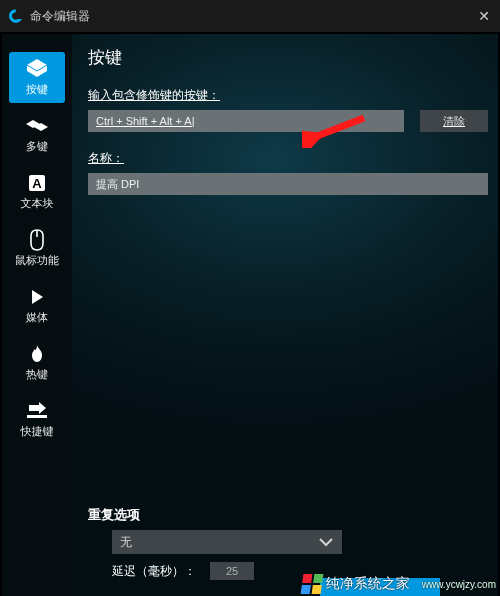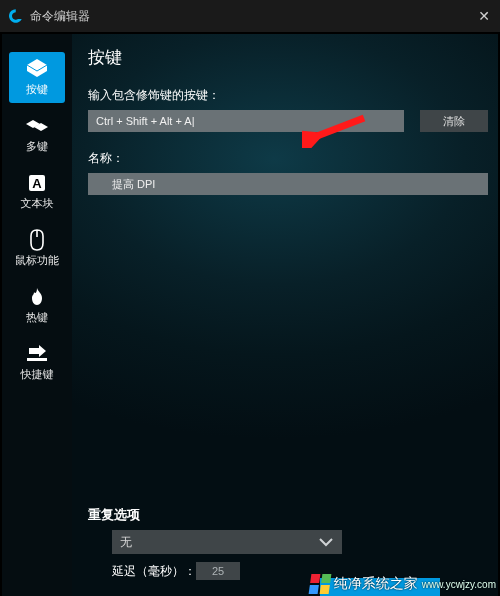--- a/index.html
+++ b/index.html
@@ -80,26 +80,28 @@
     color: #fff;
   }
   .page-title {
     font-size: 17px;
     font-weight: normal;
     margin-bottom: 18px;
   }
   .field-label {
     font-size: 12px;
     margin-bottom: 6px;
+    text-decoration: underline;
   }
   .row-input {
     display: flex;
     align-items: center;
     gap: 16px;
     margin-bottom: 18px;
+    text-decoration: underline;
   }
   .text-input {
     flex: 1;
     background: #6a7276;
     border: none;
     height: 22px;
     padding: 0 8px;
     color: #f0f0f0;
     font-size: 11px;
     outline: none;
@@ -111,21 +113,21 @@
     font-size: 11px;
     border: none;
     cursor: pointer;
   }
   .name-input-wrap { margin-bottom: 20px; }
   .name-input {
     width: 100%;
     background: #6a7276;
     border: none;
     height: 22px;
-    padding: 0 24px;
+    padding: 0 8px;
     color: #f0f0f0;
     font-size: 11px;
     outline: none;
   }
   .arrow-annot {
     position: absolute;
     left: 230px; top: 78px;
     pointer-events: none;
   }
   .repeat-section {
@@ -156,21 +158,21 @@
     position: relative;
     cursor: pointer;
   }
   .select-caret {
     margin-left: auto;
     display:flex; align-items:center;
   }
   .delay-row {
     display: flex; align-items: center;
     margin-left: 24px;
-    gap: 0;
+    gap: 14px;
   }
   .delay-input {
     width: 44px; height: 18px;
     background: #3f4548;
     border: none;
     color: #aeb4b6;
     text-align: center;
     font-size: 11px;
   }
   .bottom-accent {
@@ -184,21 +186,21 @@
     position: absolute;
     right: 4px; bottom: 2px;
     display: flex; align-items: center;
     color: #fff;
     font-size: 14px;
     z-index: 2;
     text-shadow: 0 0 2px #000;
   }
   .wm-logo { width:20px; height:20px; margin-right:4px; display:grid; grid-template-columns:1fr 1fr; grid-template-rows:1fr 1fr; gap:2px; transform: skewX(-8deg);}
   .wm-logo span{ display:block; }
-  .wm-sub { font-size:10px; color:#dfe; margin-left:4px; }
+  .wm-sub { font-size:10px; color:#dfe; margin-left:12px; }
 </style>
 </head>
 <body>
 
 <div class="titlebar">
   <span class="logo">
     <svg viewBox="0 0 24 24" width="18" height="18">
         <path d="M13 3a9 9 0 1 0 8 13h-5a5 5 0 1 1-3-9V3z" fill="#00aeef"></path>
       </svg>
   </span>
@@ -235,20 +237,28 @@
       </span>
       <span class="slabel">文本块</span>
     </div>
     <div class="side-item">
       <span class="sicon">
         <svg width="16" height="22" viewBox="0 0 16 22">
             <path d="M8 1 C4 1 2 3 2 7 L2 14 C2 18 4 21 8 21 C12 21 14 18 14 14 L14 7 C14 3 12 1 8 1 Z M8 1 L8 8" fill="none" stroke="#fff" stroke-width="1.6"></path>
           </svg>
       </span>
       <span class="slabel">鼠标功能</span>
+    </div>
+    <div class="side-item">
+      <span class="sicon">
+        <svg width="18" height="18" viewBox="0 0 18 18">
+            <path d="M4 2 L15 9 L4 16 Z" fill="#fff"></path>
+          </svg>
+      </span>
+      <span class="slabel">媒体</span>
     </div>
     <div class="side-item">
       <span class="sicon">
         <svg width="18" height="20" viewBox="0 0 18 20">
             <path d="M9 1 C10 5 14 6 14 11 C14 15 12 18 9 18 C6 18 4 15 4 11 C4 8 6 8 6 5 C7 7 9 6 9 1 Z" fill="#fff"></path>
           </svg>
       </span>
       <span class="slabel">热键</span>
     </div>
     <div class="side-item">

